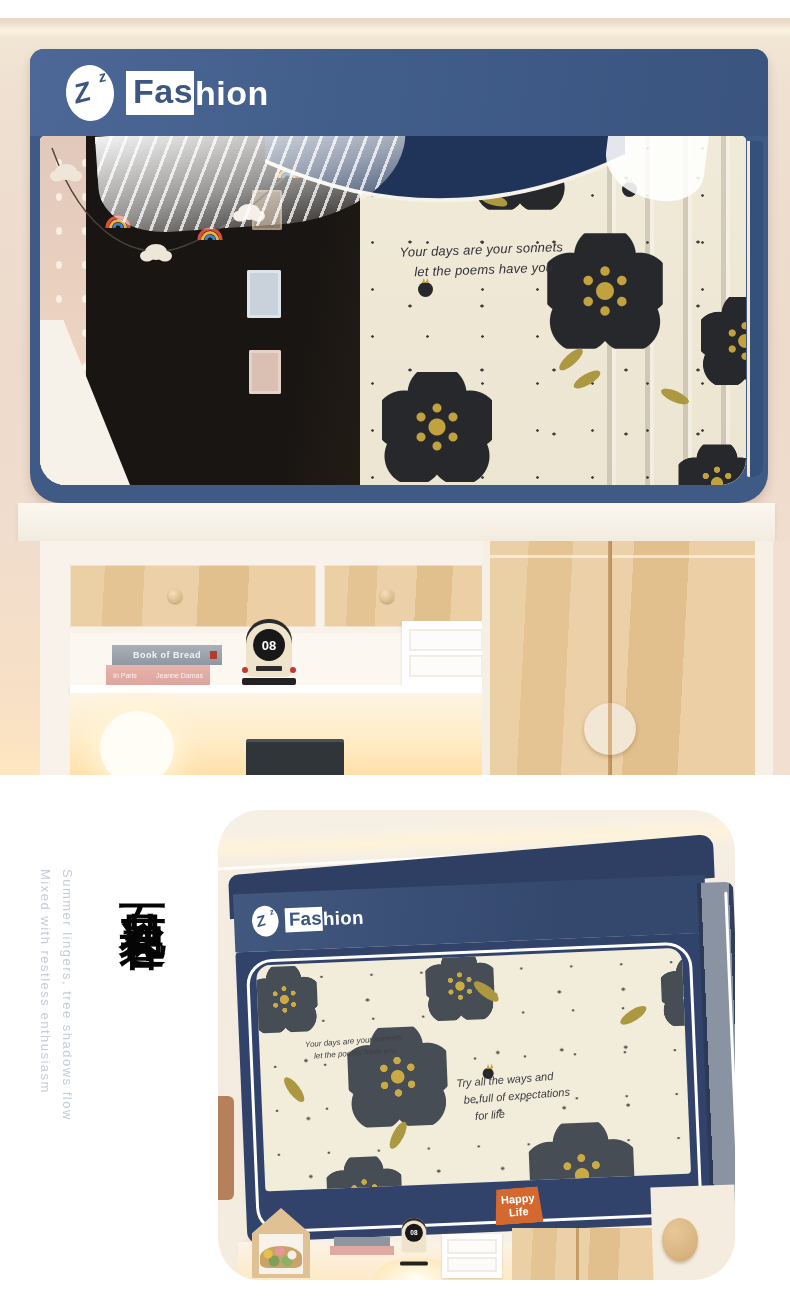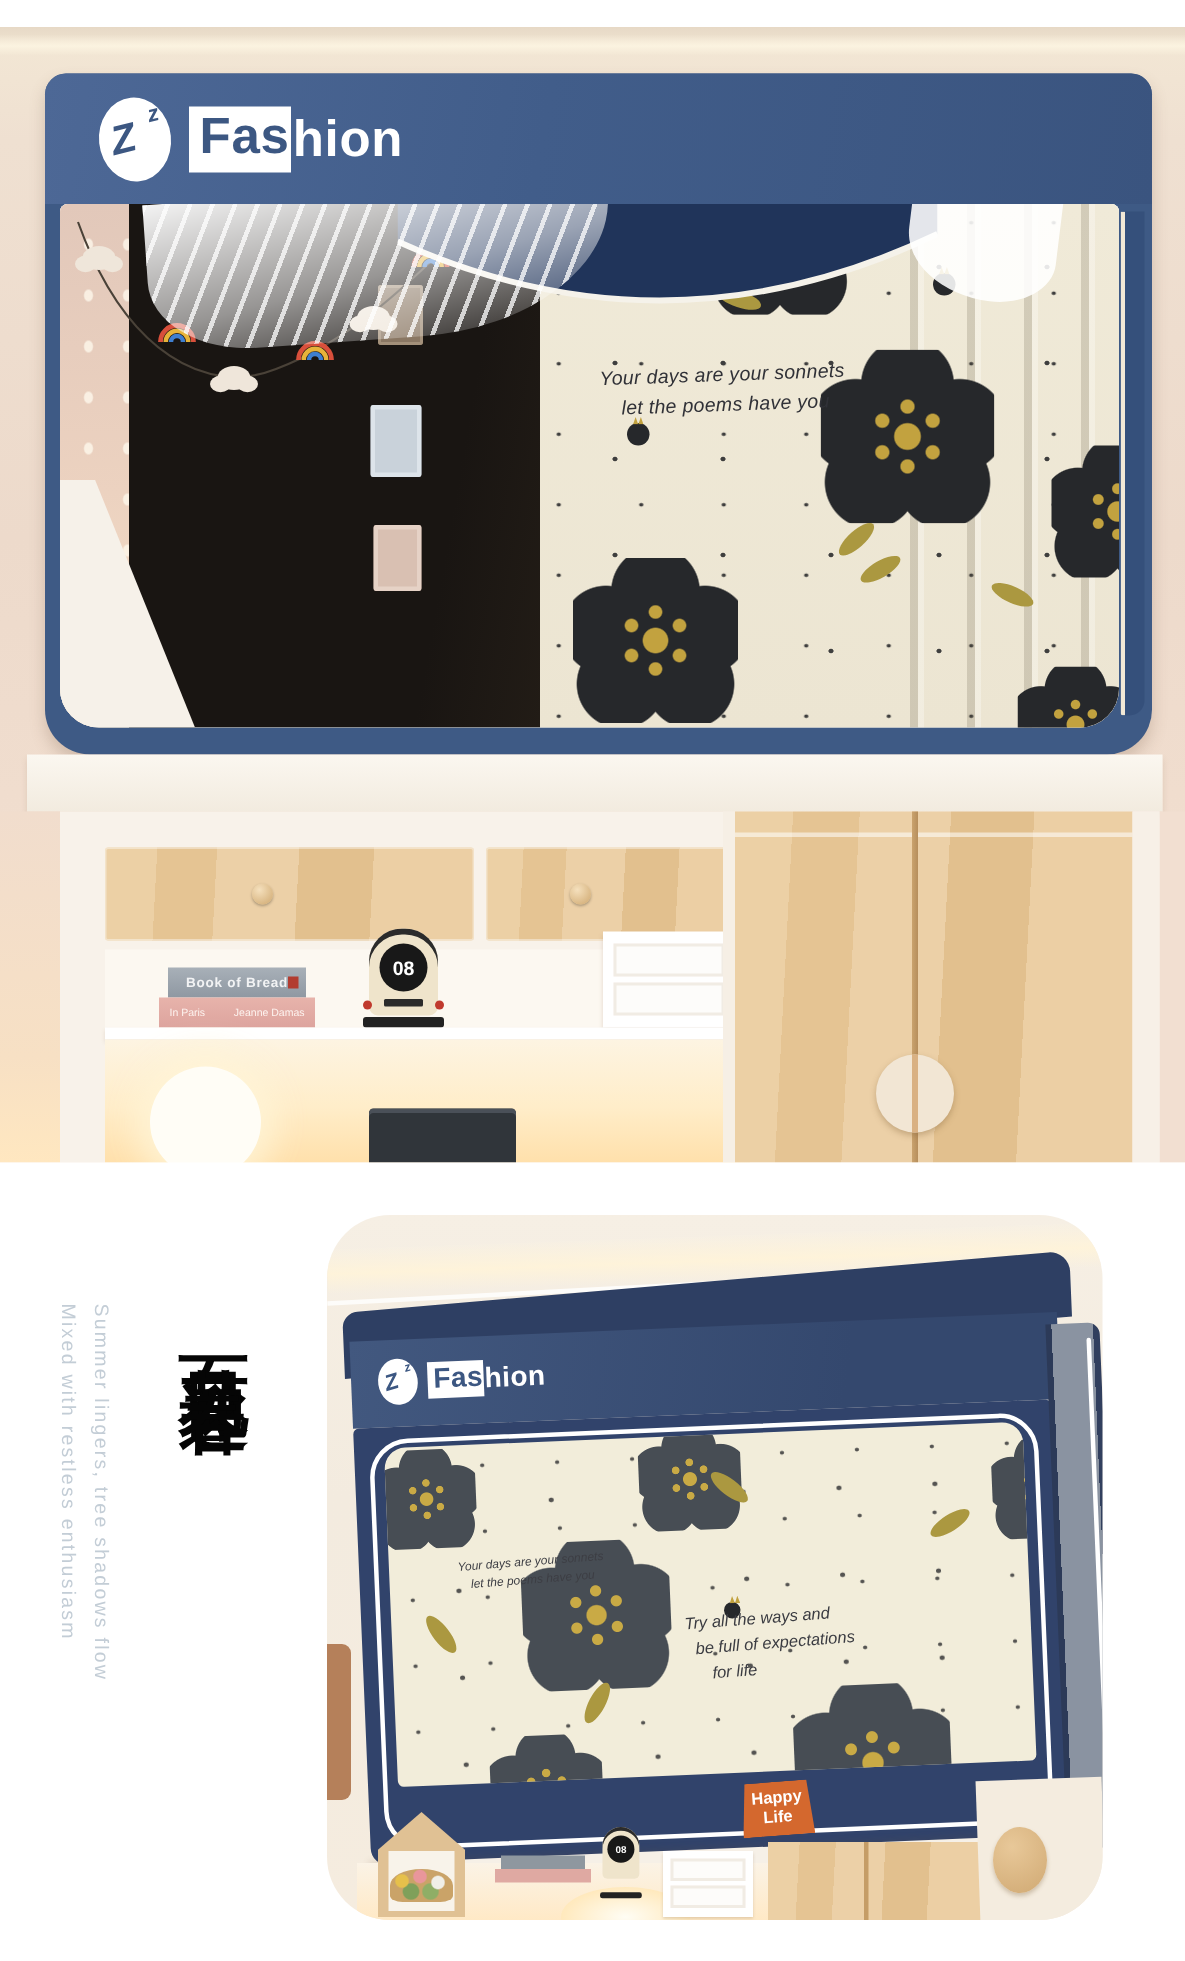--- a/index.html
+++ b/index.html
@@ -111,21 +111,21 @@
   .wood{background:linear-gradient(93deg,#ecd0a5 0 14%,#e5c493 14% 30%,#ecd0a7 30% 52%,#e2c08e 52% 72%,#eccfa4 72% 100%);}
   .drawer{position:absolute;top:24px;height:62px;border-radius:2px;box-shadow:inset 0 0 0 1px rgba(255,255,255,.4);}
   .drawer1{left:30px;width:246px;}
   .drawer2{left:284px;width:176px;}
   .knob{position:absolute;width:14px;height:14px;border-radius:50%;
     background:radial-gradient(circle at 35% 30%,#f5e0bd,#cfa86f);box-shadow:0 1px 2px rgba(0,0,0,.3);}
   .hutch{position:absolute;left:30px;top:92px;width:430px;height:142px;}
   .hutch-back{position:absolute;left:0;top:0;width:100%;height:52px;background:#fcf8f1;}
   .shelf-line{position:absolute;left:0;top:52px;width:100%;height:8px;background:#fff;
     box-shadow:0 2px 3px rgba(160,130,100,.2);}
-  .bookA{position:absolute;left:42px;top:12px;width:92px;height:20px;background:linear-gradient(180deg,#a8b0b8,#8f98a2);
+  .bookA{position:absolute;left:42px;top:12px;width:110px;height:20px;background:linear-gradient(180deg,#a8b0b8,#8f98a2);
     color:#f2f3f4;font-size:9px;font-weight:bold;display:flex;align-items:center;justify-content:center;letter-spacing:.5px;}
   .bookA::after{content:'';position:absolute;right:5px;top:6px;width:7px;height:8px;background:#b23c30;}
   .bookB{position:absolute;left:36px;top:32px;width:104px;height:20px;background:linear-gradient(180deg,#e7b3ab,#dda49e);
     color:#fdf3ef;font-size:7px;display:flex;align-items:center;justify-content:space-between;padding:0 7px;box-sizing:border-box;}
   .clock{position:absolute;left:172px;top:-14px;width:54px;height:66px;}
   .clock-body{position:absolute;left:4px;top:0;width:46px;height:58px;background:#efe4cb;
     border-radius:22px 22px 6px 6px;box-shadow:inset 0 4px 0 #2b2b2b;}
   .clock-face{position:absolute;left:11px;top:10px;width:32px;height:32px;background:#181818;border-radius:50%;
     color:#fff;font-weight:bold;font-size:13px;display:flex;align-items:center;justify-content:center;}
   .clock-base{position:absolute;left:0;bottom:0;width:54px;height:7px;background:#222;border-radius:2px;}

